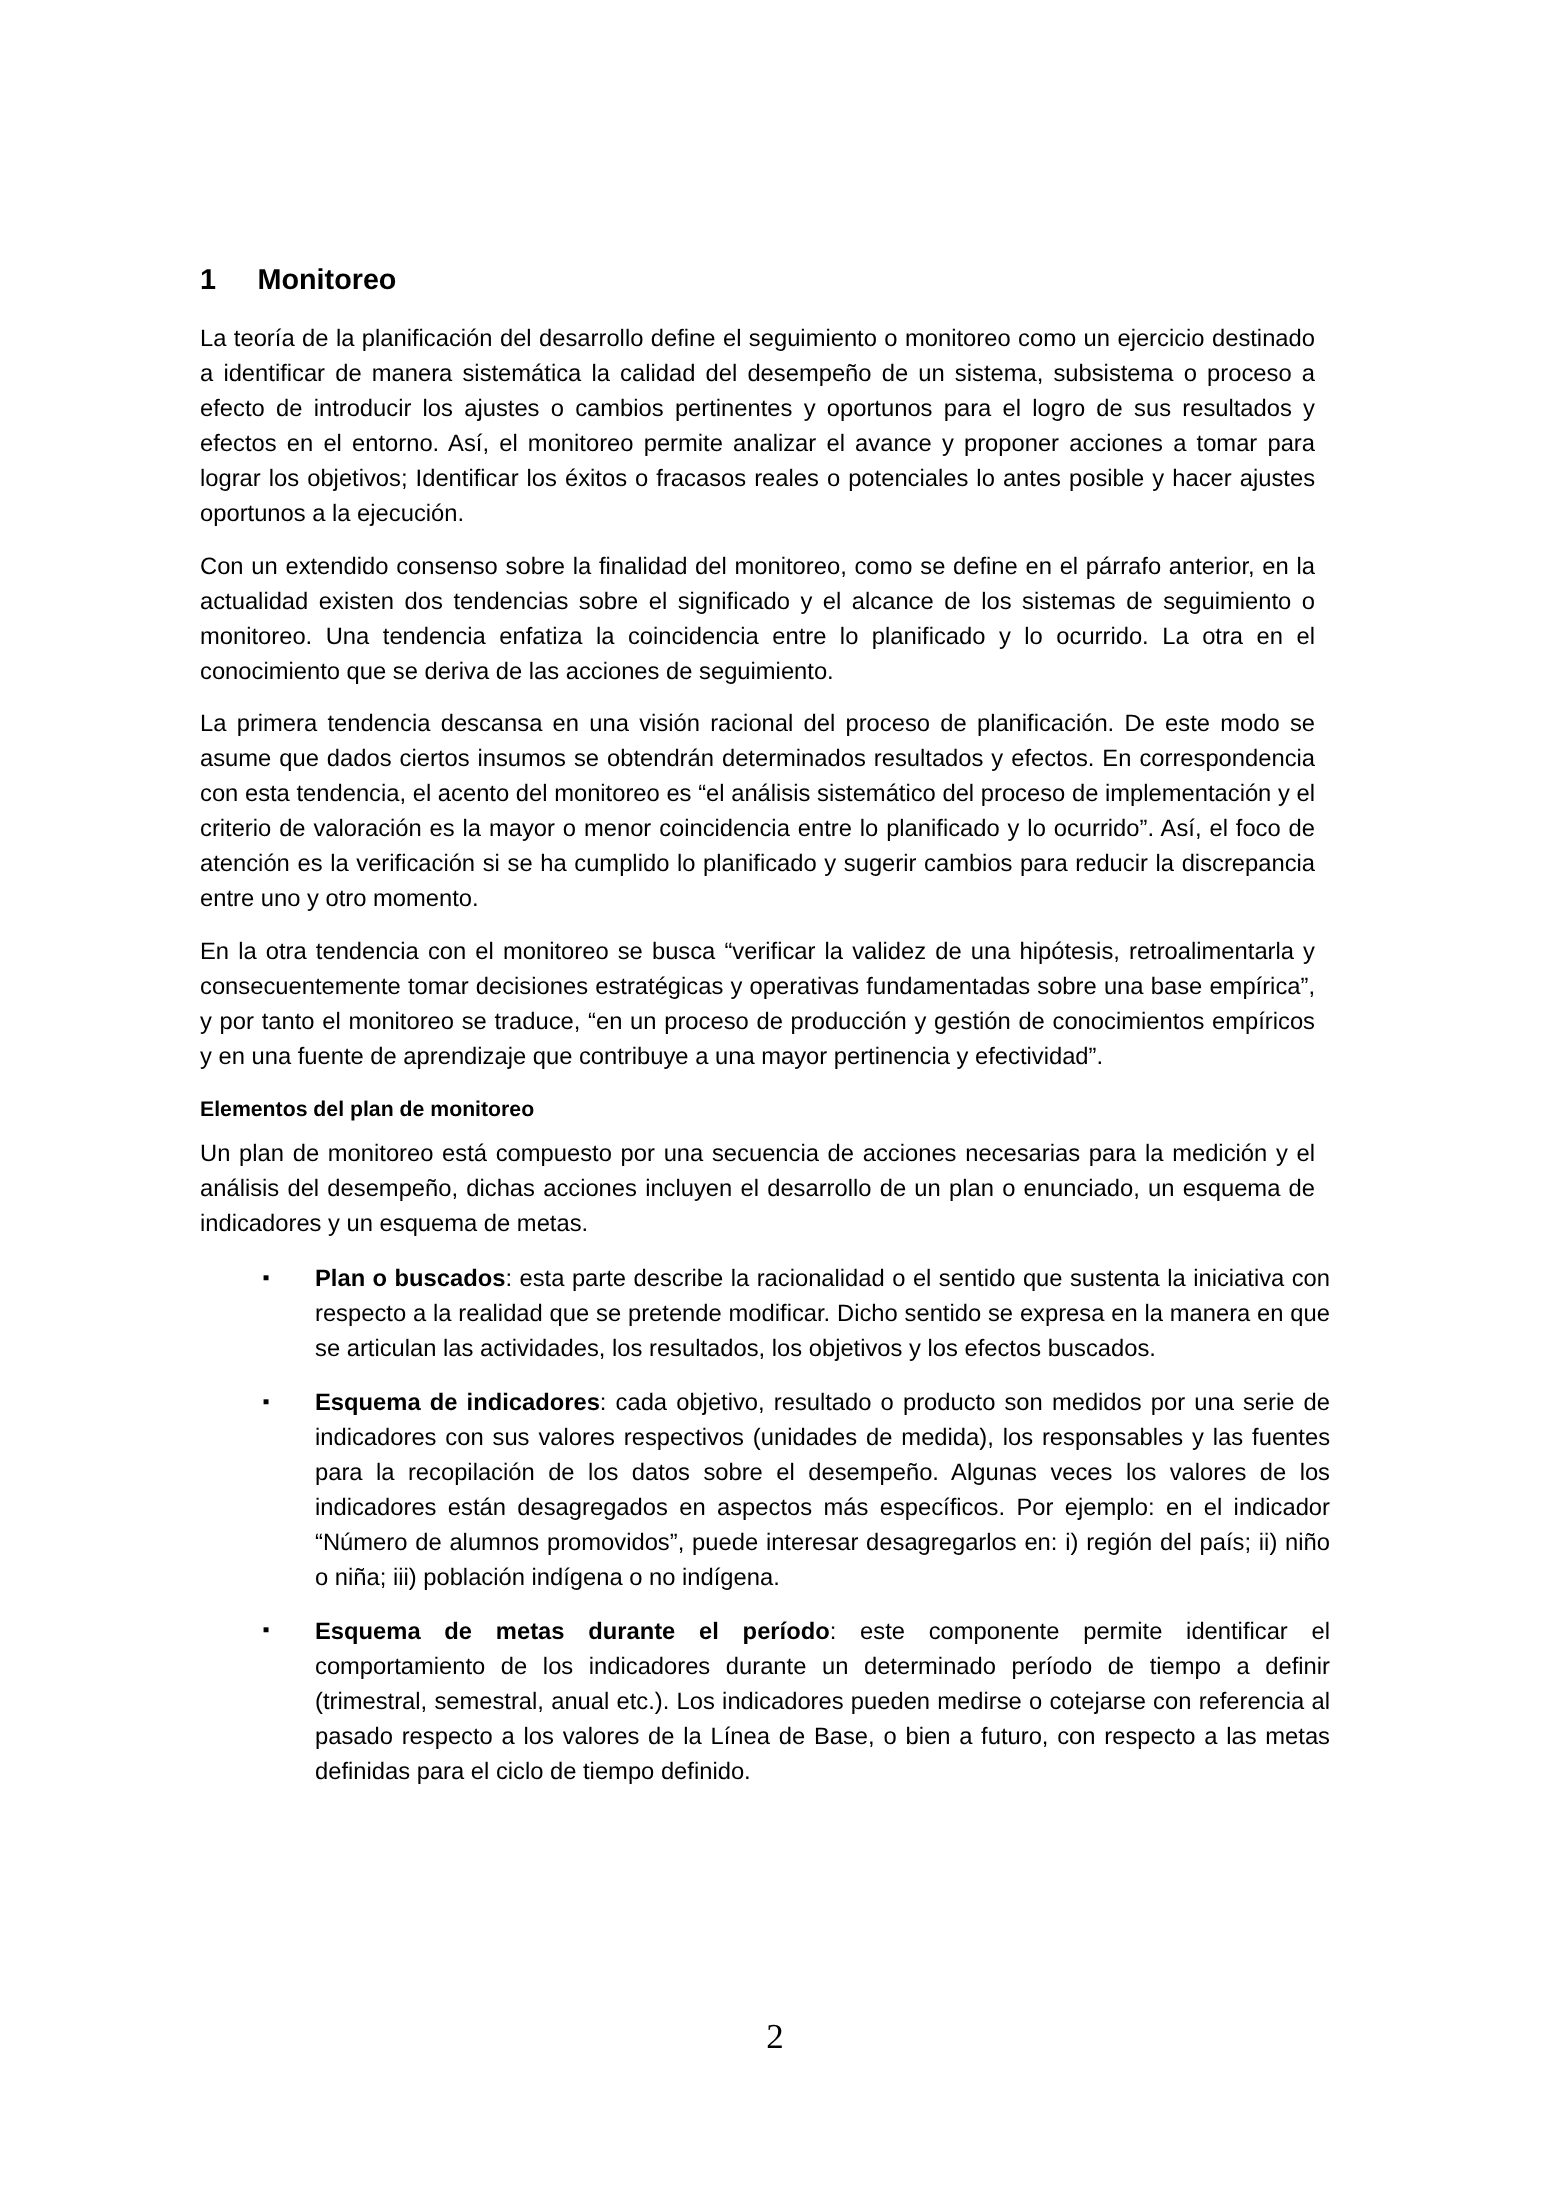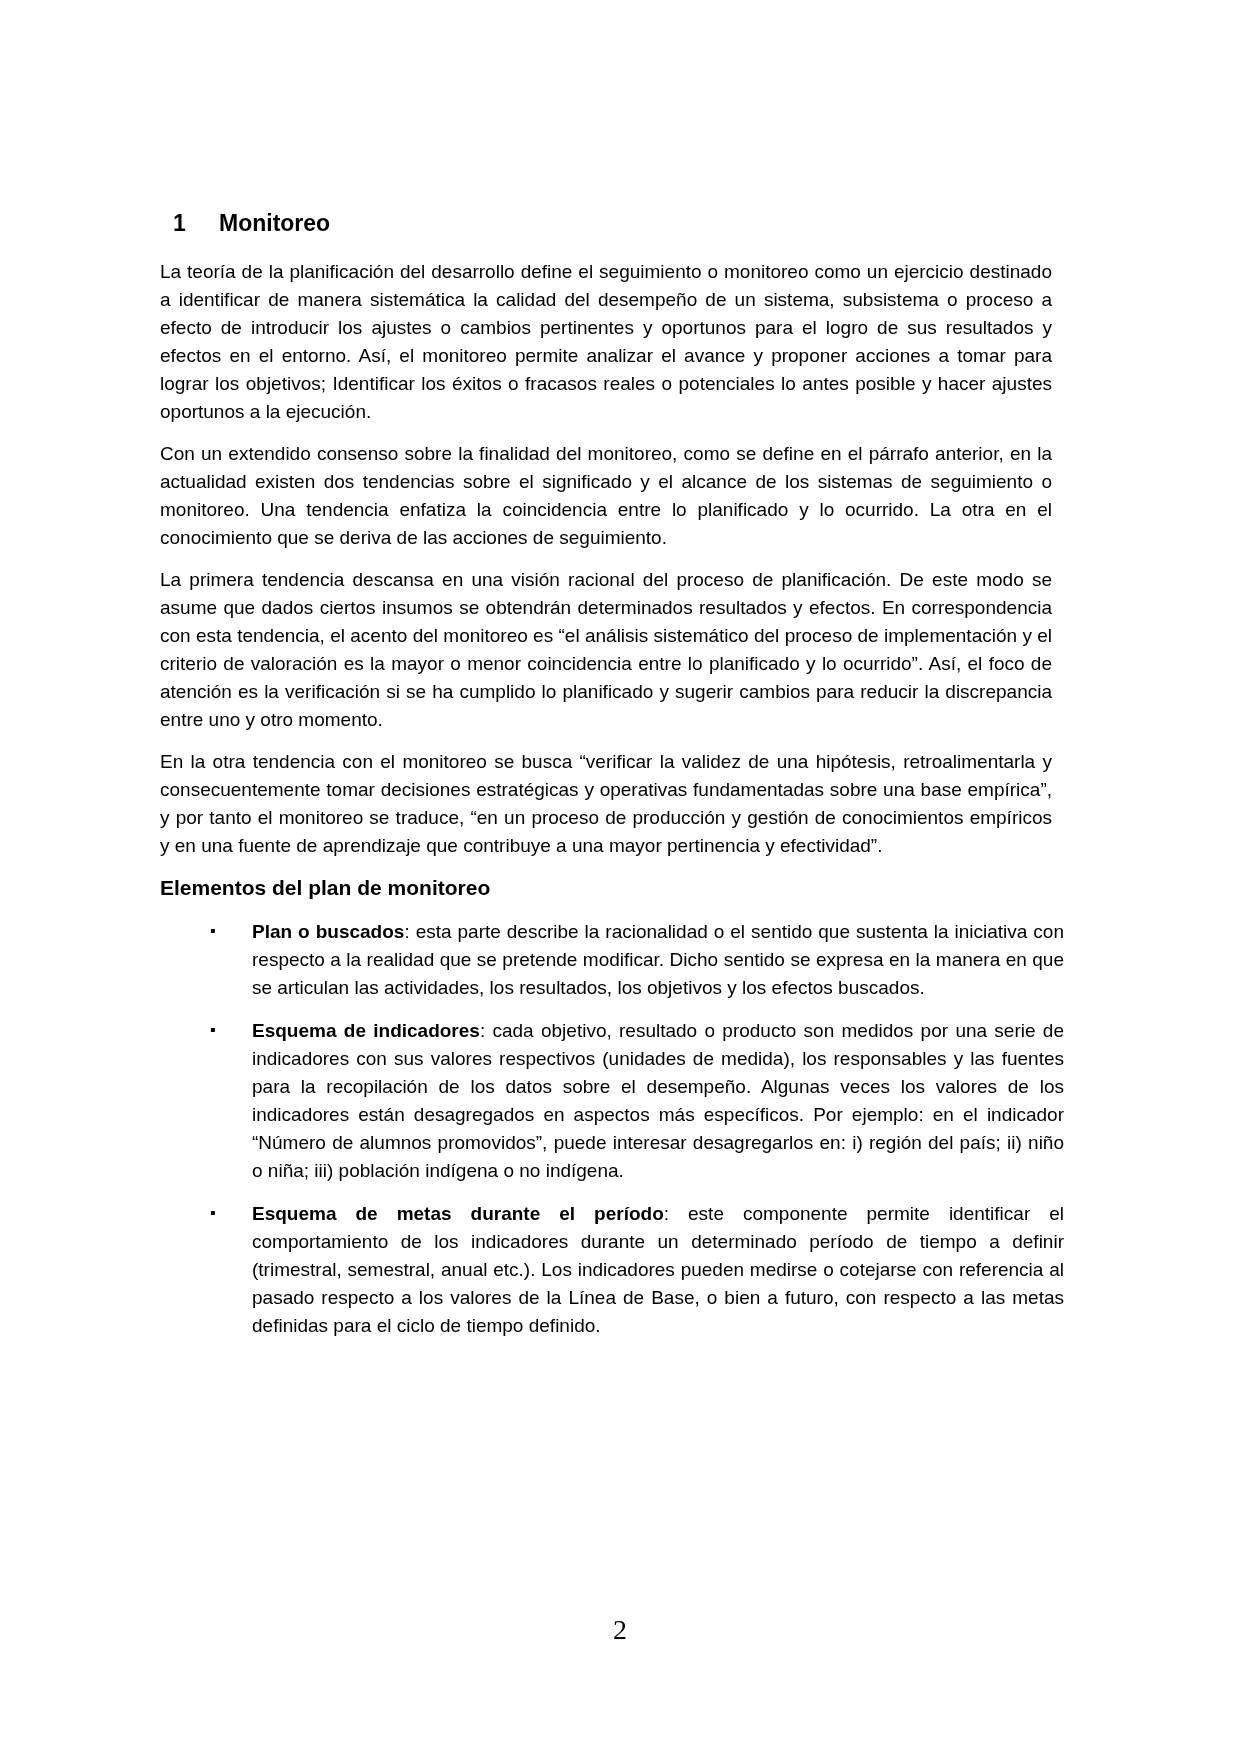--- a/index.html
+++ b/index.html
@@ -21,35 +21,35 @@
     position: absolute;
     left: 160px;
     top: 0;
     width: 904px;
     padding-top: 209px;
   }
   .doc-title {
     font-size: 23px;
     font-weight: bold;
     line-height: 28px;
-    margin: 0 0 21px 13px;
+    margin: 0 0 21px 0;
     white-space: nowrap;
   }
   .doc-title .num {
     display: inline-block;
     width: 46px;
   }
   p.body {
     font-size: 19px;
     line-height: 28px;
     text-align: justify;
     margin: 0 12px 14px 0;
   }
   .subheading {
-    font-size: 21px;
+    font-size: 17px;
     font-weight: bold;
     line-height: 28px;
     margin: 0 0 8px 0;
   }
   ul.bullet-list {
     list-style: none;
     margin: 16px 0 0 0;
     padding: 0;
   }
   ul.bullet-list li {
@@ -92,20 +92,21 @@
     <p class="body">La teoría de la planificación del desarrollo define el seguimiento o monitoreo como un ejercicio destinado a identificar de manera sistemática la calidad del desempeño de un sistema, subsistema o proceso a efecto de introducir los ajustes o cambios pertinentes y oportunos para el logro de sus resultados y efectos en el entorno. Así, el monitoreo permite analizar el avance y proponer acciones a tomar para lograr los objetivos; Identificar los éxitos o fracasos reales o potenciales lo antes posible y hacer ajustes oportunos a la ejecución.</p>
 
     <p class="body">Con un extendido consenso sobre la finalidad del monitoreo, como se define en el párrafo anterior, en la actualidad existen dos tendencias sobre el significado y el alcance de los sistemas de seguimiento o monitoreo. Una tendencia enfatiza la coincidencia entre lo planificado y lo ocurrido. La otra en el conocimiento que se deriva de las acciones de seguimiento.</p>
 
     <p class="body">La primera tendencia descansa en una visión racional del proceso de planificación. De este modo se asume que dados ciertos insumos se obtendrán determinados resultados y efectos. En correspondencia con esta tendencia, el acento del monitoreo es “el análisis sistemático del proceso de implementación y el criterio de valoración es la mayor o menor coincidencia entre lo planificado y lo ocurrido”.  Así, el foco de atención es la verificación si se ha cumplido lo planificado y sugerir cambios para reducir la discrepancia entre uno y otro momento.</p>
 
     <p class="body">En la otra tendencia con el monitoreo se busca “verificar la validez de una hipótesis, retroalimentarla y consecuentemente tomar decisiones estratégicas y operativas fundamentadas sobre una base empírica”, y por tanto el monitoreo se traduce, “en un proceso de producción y gestión de conocimientos empíricos y en una fuente de aprendizaje que contribuye a una mayor pertinencia y efectividad”.</p>
 
     <h2 class="subheading">Elementos del plan de monitoreo</h2>
 
+    <p class="body">Un plan de monitoreo está compuesto por una secuencia de acciones necesarias para la medición y el análisis del desempeño, dichas acciones incluyen el desarrollo de un plan o enunciado, un esquema de indicadores y un esquema de metas.</p>
 
     <ul class="bullet-list">
       <li>
         <span class="bullet-marker">▪</span><span class="bullet-term">Plan o buscados</span><span>: esta parte describe la racionalidad o el sentido que sustenta la iniciativa con respecto a la realidad que se pretende modificar. Dicho sentido se expresa en la manera en que se articulan las actividades, los resultados, los objetivos y los efectos buscados.</span>
       </li>
       <li>
         <span class="bullet-marker">▪</span><span class="bullet-term">Esquema de indicadores</span><span>: cada objetivo, resultado o producto son medidos por una serie de indicadores con sus valores respectivos (unidades de medida), los responsables y las fuentes para la recopilación de los datos sobre el desempeño. Algunas veces los valores de los indicadores están desagregados en aspectos más específicos. Por ejemplo: en el indicador “Número de alumnos promovidos”, puede interesar desagregarlos en: i) región del país; ii) niño o niña; iii) población indígena o no indígena.</span>
       </li>
       <li>
         <span class="bullet-marker">▪</span><span class="bullet-term">Esquema de metas durante el período</span><span>: este componente permite identificar el comportamiento de los indicadores durante un determinado período de tiempo a definir (trimestral, semestral, anual etc.). Los indicadores pueden medirse o cotejarse con referencia al pasado respecto a los valores de la Línea de Base, o bien a futuro, con respecto a las metas definidas para el ciclo de tiempo definido.</span>

